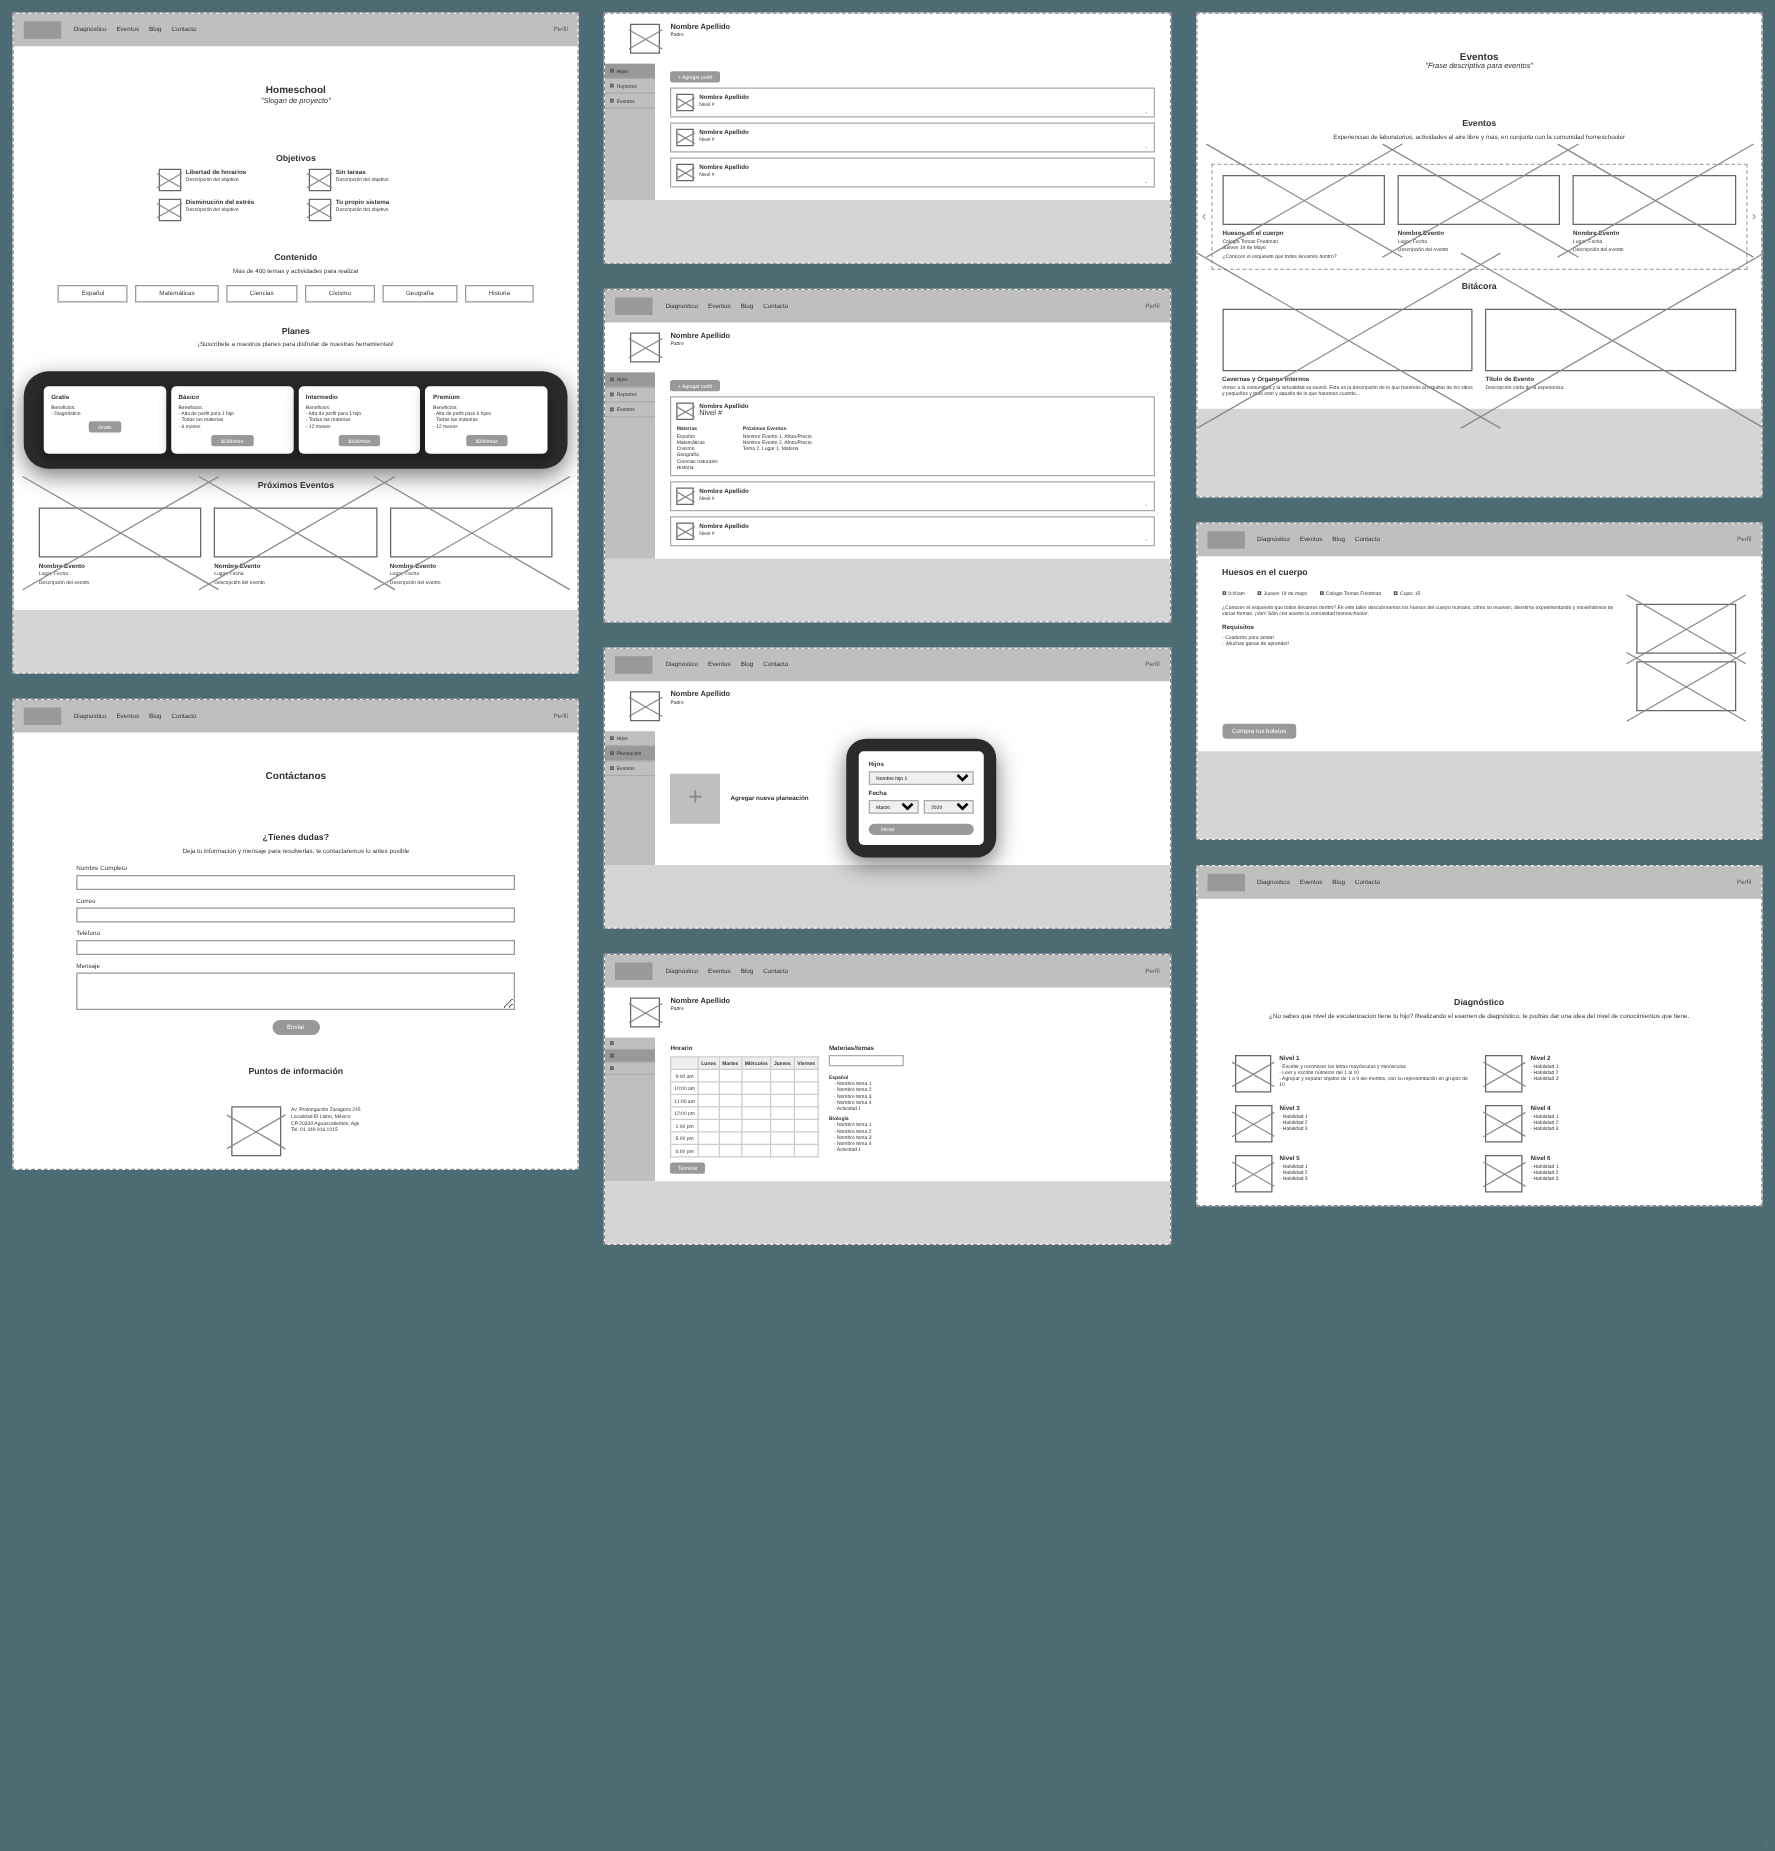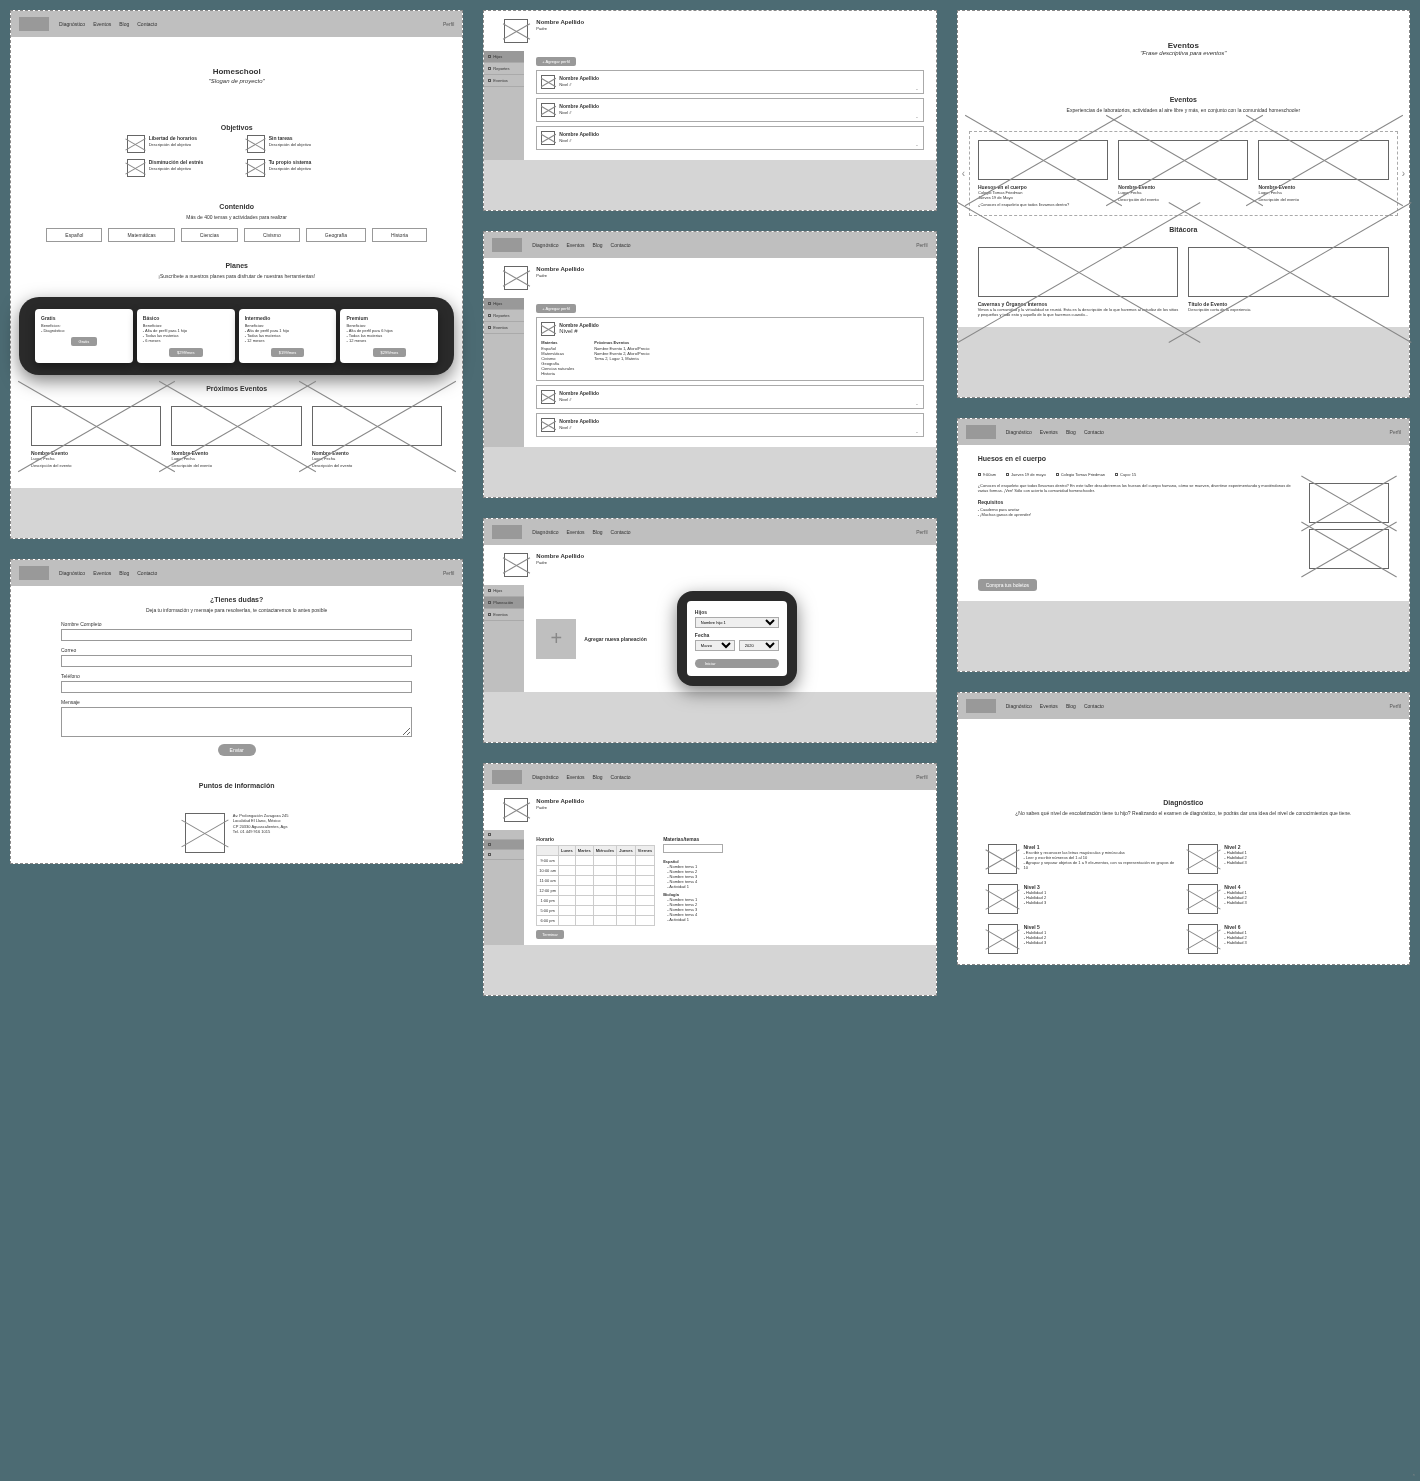--- a/index.html
+++ b/index.html
@@ -257,20 +257,23 @@
   <div class="nav">
     <div class="logo"></div>
     <div class="nav-links">
       <span>Diagnóstico</span>
           <span>Eventos</span>
           <span>Blog</span>
           <span>Contacto</span>
     </div>
     <span class="perfil">Perfil</span>
   </div>
+  <div class="hero">
+        <h1>Contáctanos</h1>
+      </div>
   <div class="section">
     <h2>¿Tienes dudas?</h2>
     <p class="sub">Deja tu información y mensaje para resolverlas, te contactaremos lo antes posible</p>
     <div class="field"><label>Nombre Completo</label><input style=""></div>
     <div class="field"><label>Correo</label><input style=""></div>
     <div class="field"><label>Teléfono</label><input style=""></div>
     <div class="field"><label>Mensaje</label><textarea style=""></textarea></div>
     <button class="send">Enviar</button>
   </div>
   <div class="section">

